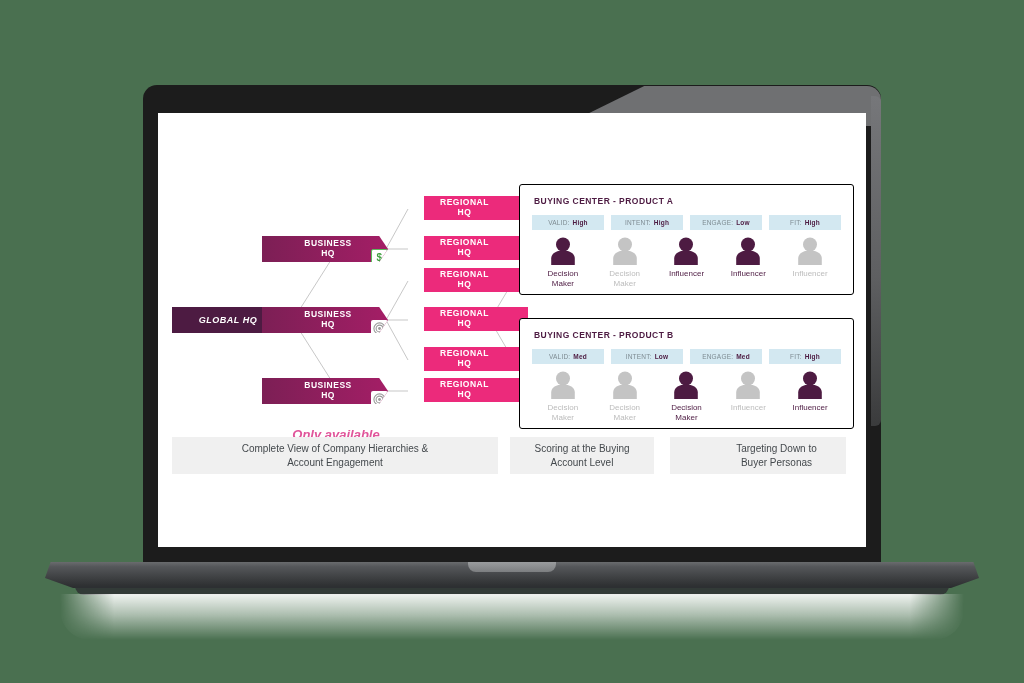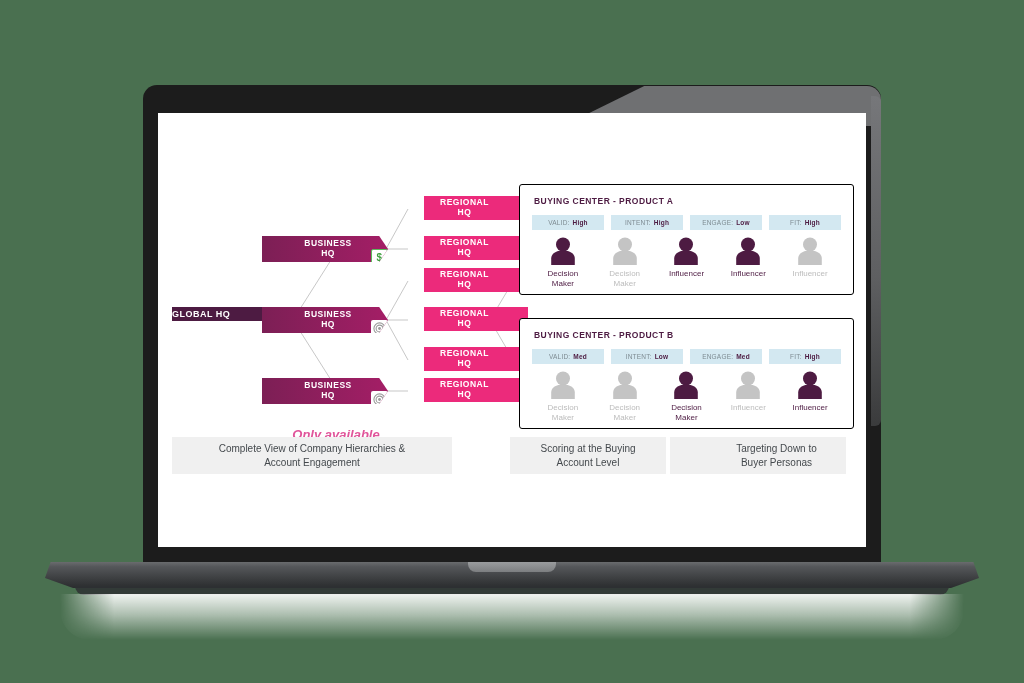--- a/index.html
+++ b/index.html
@@ -250,21 +250,21 @@
           <path d="M228 207 L250 247"></path>
 
           <path d="M228 278 L250 278"></path>
 
           <path d="M332 207 L360 160"></path>
           <path d="M332 207 L360 255"></path>
         </g>
       </svg>
 
       <div id="hierarchy-layer">
-          <div class="node node-global" style="left: 14px; top: 194px; width: 122px; height: 14px; justify-content: flex-start;">
+          <div class="node node-global" style="left: 14px; top: 194px; width: 122px; height: 26px; justify-content: center; font-style: italic;">
             <span class="node-label">GLOBAL HQ</span>
           </div>
           <div class="node node-business" style="left: 104px; top: 123px; width: 126px; height: 26px;">
             <span class="node-label">BUSINESS<br>HQ</span>
             <div style="position:absolute;right:17px;top:50%;transform:translateY(-50%)">
               <div class="badge badge-money">
                 <span>$</span>
               </div>
             </div>
           </div>
@@ -456,27 +456,27 @@
             <div class="person active">
               <svg width="30" height="28" viewBox="0 0 30 28">
                 <circle cx="15" cy="7.5" r="7" fill="#4d1b42"></circle>
                 <path d="M3.2 28 V21.5 C3.2 16.6 8.3 13.6 15 13.6 C21.7 13.6 26.8 16.6 26.8 21.5 V28 Z" fill="#4d1b42"></path>
               </svg>
               <div class="person-label">Influencer</div>
             </div>
           </div>
       </div>
 
-      <div class="caption" style="left:14px; top:324px; width:280px; height:37px;">
+      <div class="caption" style="left:14px; top:324px; width:326px; height:37px;">
         <div>
           <div>Complete View of Company Hierarchies &amp;</div>
           <div>Account Engagement</div>
         </div>
       </div>
-      <div class="caption" style="left:352px; top:324px; width:156px; height:37px;">
+      <div class="caption" style="left:352px; top:324px; width:144px; height:37px;">
         <div>
           <div>Scoring at the Buying</div>
           <div>Account Level</div>
         </div>
       </div>
       <div class="caption" style="left:512px; top:324px; width:176px; height:37px;padding-left:45px;">
         <div>
           <div>Targeting Down to</div>
           <div>Buyer Personas</div>
         </div>

